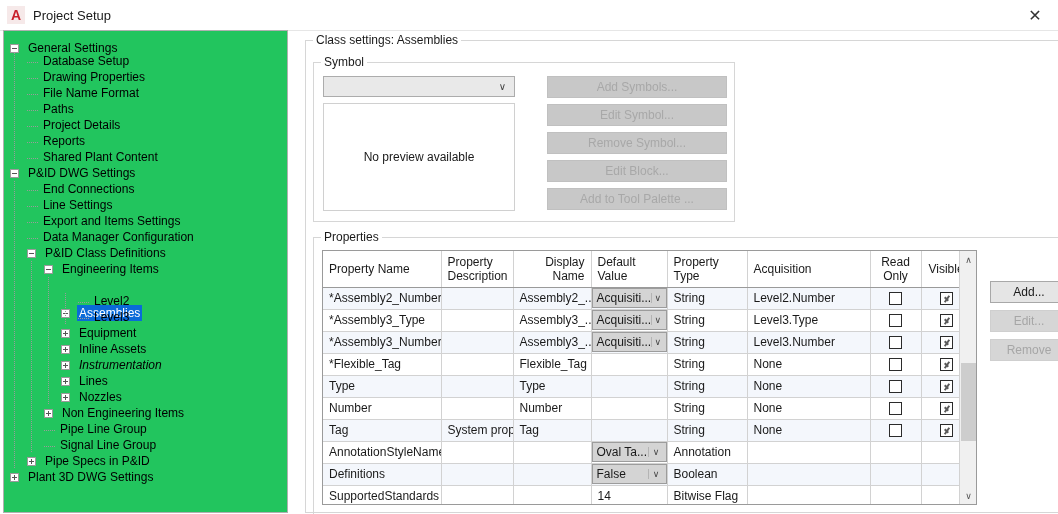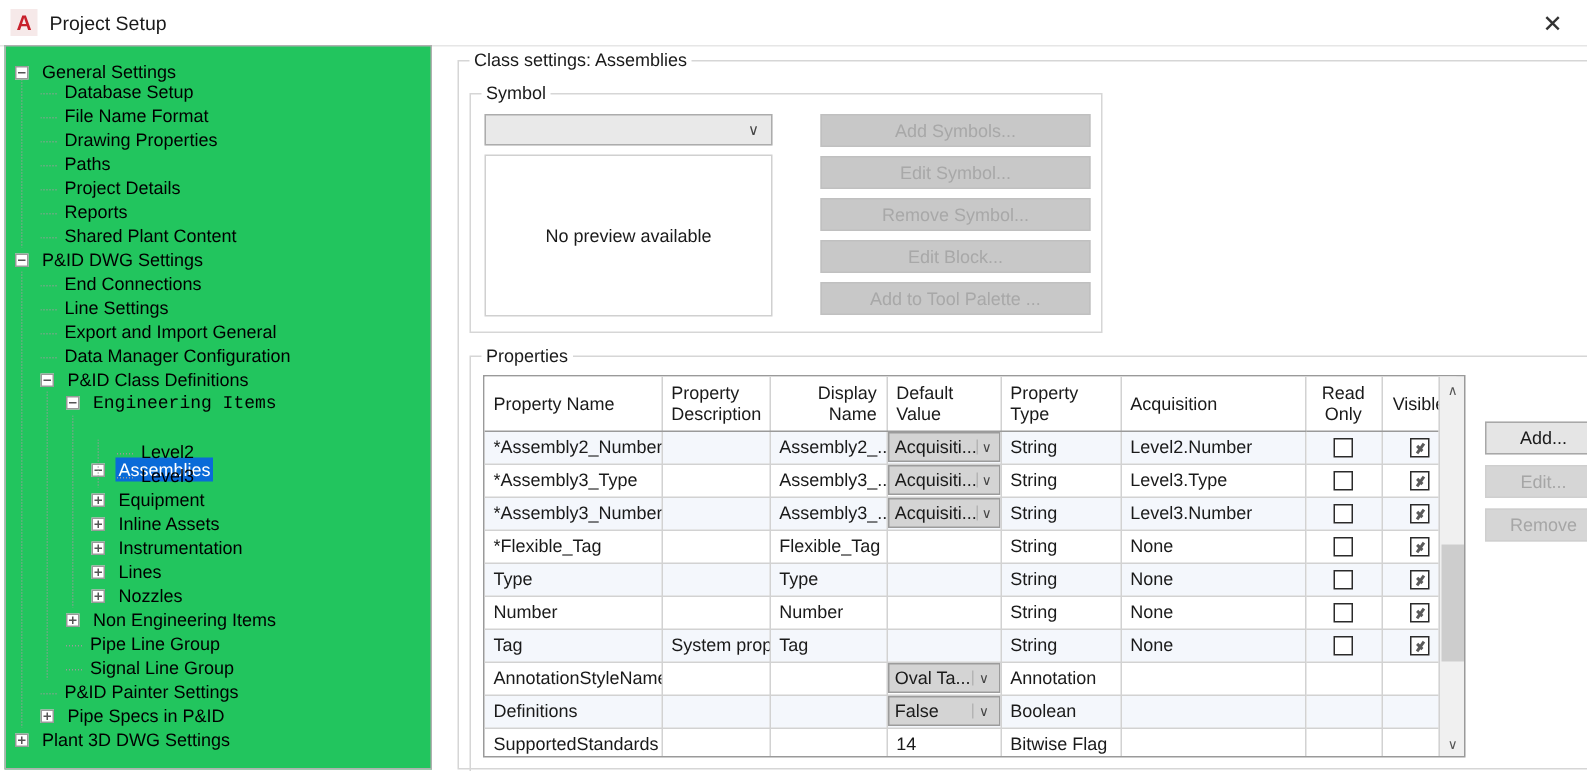--- a/index.html
+++ b/index.html
@@ -196,45 +196,44 @@
 
 <div id="titlebar">
   <div id="app-logo">A</div>
   <div id="app-title">Project Setup</div>
   <div id="close-btn">✕</div>
 </div>
 
 <div id="tree-panel">
     <div class="tree-row" style="padding-top: 6px; height: 22px; line-height: 22px;"><span style="display: inline-block; width: 6px;"></span><span class="toggle"></span><span style="display: inline-block; width: 4px;"></span><span class="tree-label">General Settings</span></div>
     <div class="tree-row" style="padding-top: 0px;"><span class="vline" style="left: 10px;"></span><span style="display: inline-block; width: 23px;"></span><span class="dots"></span><span class="tree-label">Database Setup</span></div>
+    <div class="tree-row" style="padding-top: 0px;"><span class="vline" style="left: 10px;"></span><span style="display: inline-block; width: 23px;"></span><span class="dots"></span><span class="tree-label">Drawing Properties</span></div>
     <div class="tree-row" style="padding-top: 0px;"><span class="vline" style="left: 10px;"></span><span style="display: inline-block; width: 23px;"></span><span class="dots"></span><span class="tree-label">File Name Format</span></div>
-    <div class="tree-row" style="padding-top: 0px;"><span class="vline" style="left: 10px;"></span><span style="display: inline-block; width: 23px;"></span><span class="dots"></span><span class="tree-label">Drawing Properties</span></div>
     <div class="tree-row" style="padding-top: 0px;"><span class="vline" style="left: 10px;"></span><span style="display: inline-block; width: 23px;"></span><span class="dots"></span><span class="tree-label">Paths</span></div>
     <div class="tree-row" style="padding-top: 0px;"><span class="vline" style="left: 10px;"></span><span style="display: inline-block; width: 23px;"></span><span class="dots"></span><span class="tree-label">Project Details</span></div>
     <div class="tree-row" style="padding-top: 0px;"><span class="vline" style="left: 10px;"></span><span style="display: inline-block; width: 23px;"></span><span class="dots"></span><span class="tree-label">Reports</span></div>
     <div class="tree-row" style="padding-top: 0px;"><span class="vline" style="left: 10px;"></span><span style="display: inline-block; width: 23px;"></span><span class="dots"></span><span class="tree-label">Shared Plant Content</span></div>
     <div class="tree-row" style="padding-top: 0px;"><span style="display: inline-block; width: 6px;"></span><span class="toggle"></span><span style="display: inline-block; width: 4px;"></span><span class="tree-label">P&amp;ID DWG Settings</span></div>
     <div class="tree-row" style="padding-top: 0px;"><span class="vline" style="left: 10px;"></span><span style="display: inline-block; width: 23px;"></span><span class="dots"></span><span class="tree-label">End Connections</span></div>
     <div class="tree-row" style="padding-top: 0px;"><span class="vline" style="left: 10px;"></span><span style="display: inline-block; width: 23px;"></span><span class="dots"></span><span class="tree-label">Line Settings</span></div>
-    <div class="tree-row" style="padding-top: 0px;"><span class="vline" style="left: 10px;"></span><span style="display: inline-block; width: 23px;"></span><span class="dots"></span><span class="tree-label">Export and Import General</span></div>
+    <div class="tree-row" style="padding-top: 0px;"><span class="vline" style="left: 10px;"></span><span style="display: inline-block; width: 23px;"></span><span class="dots"></span><span class="tree-label">Export and Items Settings</span></div>
     <div class="tree-row" style="padding-top: 0px;"><span class="vline" style="left: 10px;"></span><span style="display: inline-block; width: 23px;"></span><span class="dots"></span><span class="tree-label">Data Manager Configuration</span></div>
     <div class="tree-row" style="padding-top: 0px;"><span class="vline" style="left: 10px;"></span><span style="display: inline-block; width: 23px;"></span><span class="toggle"></span><span style="display: inline-block; width: 4px;"></span><span class="tree-label">P&amp;ID Class Definitions</span></div>
-    <div class="tree-row" style="padding-top: 0px; font-family: Liberation Mono, monospace;"><span class="vline" style="left: 10px;"></span><span class="vline" style="left: 27px;"></span><span style="display: inline-block; width: 40px;"></span><span class="toggle"></span><span style="display: inline-block; width: 4px;"></span><span class="tree-label">Engineering Items</span></div>
+    <div class="tree-row" style="padding-top: 0px;"><span class="vline" style="left: 10px;"></span><span class="vline" style="left: 27px;"></span><span style="display: inline-block; width: 40px;"></span><span class="toggle"></span><span style="display: inline-block; width: 4px;"></span><span class="tree-label">Engineering Items</span></div>
     <div class="tree-row selected" style="padding-top: 0px;"><span class="vline" style="left: 10px;"></span><span class="vline" style="left: 27px;"></span><span class="vline" style="left: 44px;"></span><span style="display: inline-block; width: 57px;"></span><span class="toggle"></span><span style="display: inline-block; width: 4px;"></span><span class="tree-label">Assemblies</span></div>
     <div class="tree-row" style="padding-top: 0px;"><span class="vline" style="left: 10px;"></span><span class="vline" style="left: 27px;"></span><span class="vline" style="left: 44px;"></span><span class="vline" style="left: 61px;"></span><span style="display: inline-block; width: 74px;"></span><span class="dots"></span><span class="tree-label">Level2</span></div>
     <div class="tree-row" style="padding-top: 0px;"><span class="vline" style="left: 10px;"></span><span class="vline" style="left: 27px;"></span><span class="vline" style="left: 44px;"></span><span class="vline" style="left: 61px;"></span><span style="display: inline-block; width: 74px;"></span><span class="dots"></span><span class="tree-label">Level3</span></div>
     <div class="tree-row" style="padding-top: 0px;"><span class="vline" style="left: 10px;"></span><span class="vline" style="left: 27px;"></span><span class="vline" style="left: 44px;"></span><span style="display: inline-block; width: 57px;"></span><span class="toggle plus"></span><span style="display: inline-block; width: 4px;"></span><span class="tree-label">Equipment</span></div>
     <div class="tree-row" style="padding-top: 0px;"><span class="vline" style="left: 10px;"></span><span class="vline" style="left: 27px;"></span><span class="vline" style="left: 44px;"></span><span style="display: inline-block; width: 57px;"></span><span class="toggle plus"></span><span style="display: inline-block; width: 4px;"></span><span class="tree-label">Inline Assets</span></div>
-    <div class="tree-row" style="padding-top: 0px;"><span class="vline" style="left: 10px;"></span><span class="vline" style="left: 27px;"></span><span class="vline" style="left: 44px;"></span><span style="display: inline-block; width: 57px;"></span><span class="toggle plus"></span><span style="display: inline-block; width: 4px;"></span><span class="tree-label">Instrumentation</span></div>
+    <div class="tree-row" style="padding-top: 0px; font-style: italic;"><span class="vline" style="left: 10px;"></span><span class="vline" style="left: 27px;"></span><span class="vline" style="left: 44px;"></span><span style="display: inline-block; width: 57px;"></span><span class="toggle plus"></span><span style="display: inline-block; width: 4px;"></span><span class="tree-label">Instrumentation</span></div>
     <div class="tree-row" style="padding-top: 0px;"><span class="vline" style="left: 10px;"></span><span class="vline" style="left: 27px;"></span><span class="vline" style="left: 44px;"></span><span style="display: inline-block; width: 57px;"></span><span class="toggle plus"></span><span style="display: inline-block; width: 4px;"></span><span class="tree-label">Lines</span></div>
     <div class="tree-row" style="padding-top: 0px;"><span class="vline" style="left: 10px;"></span><span class="vline" style="left: 27px;"></span><span class="vline" style="left: 44px;"></span><span style="display: inline-block; width: 57px;"></span><span class="toggle plus"></span><span style="display: inline-block; width: 4px;"></span><span class="tree-label">Nozzles</span></div>
     <div class="tree-row" style="padding-top: 0px;"><span class="vline" style="left: 10px;"></span><span class="vline" style="left: 27px;"></span><span style="display: inline-block; width: 40px;"></span><span class="toggle plus"></span><span style="display: inline-block; width: 4px;"></span><span class="tree-label">Non Engineering Items</span></div>
     <div class="tree-row" style="padding-top: 0px;"><span class="vline" style="left: 10px;"></span><span class="vline" style="left: 27px;"></span><span style="display: inline-block; width: 40px;"></span><span class="dots"></span><span class="tree-label">Pipe Line Group</span></div>
     <div class="tree-row" style="padding-top: 0px;"><span class="vline" style="left: 10px;"></span><span class="vline" style="left: 27px;"></span><span style="display: inline-block; width: 40px;"></span><span class="dots"></span><span class="tree-label">Signal Line Group</span></div>
-    <div class="tree-row" style="padding-top: 0px;"><span class="vline" style="left: 10px;"></span><span style="display: inline-block; width: 23px;"></span><span class="dots"></span><span class="tree-label">P&amp;ID Painter Settings</span></div>
     <div class="tree-row" style="padding-top: 0px;"><span class="vline" style="left: 10px;"></span><span style="display: inline-block; width: 23px;"></span><span class="toggle plus"></span><span style="display: inline-block; width: 4px;"></span><span class="tree-label">Pipe Specs in P&amp;ID</span></div>
     <div class="tree-row" style="padding-top: 0px;"><span style="display: inline-block; width: 6px;"></span><span class="toggle plus"></span><span style="display: inline-block; width: 4px;"></span><span class="tree-label">Plant 3D DWG Settings</span></div>
   </div>
 
 <div id="right-panel">
 
   <div class="groupbox" id="class-settings-group">
     <div class="group-legend">Class settings: Assemblies</div>
 
     <div class="groupbox" id="symbol-group">

